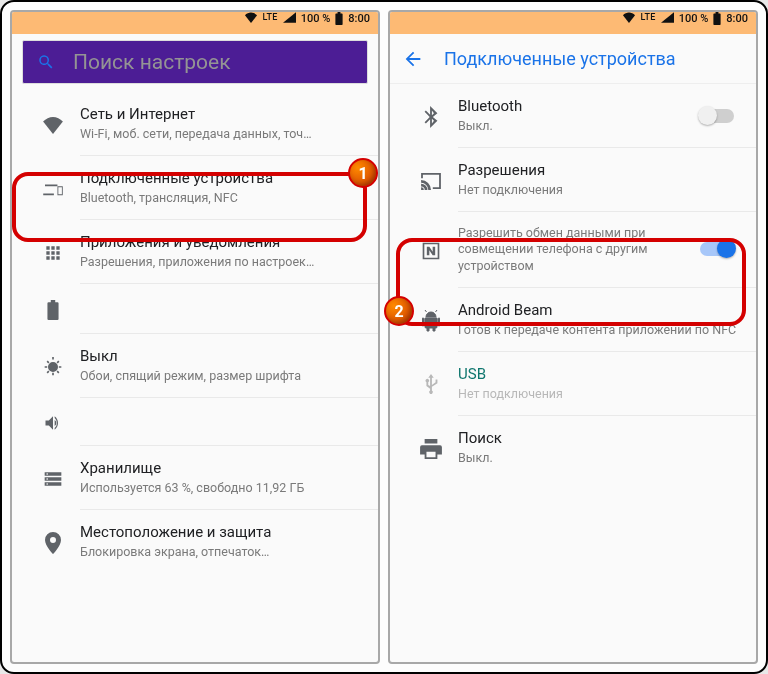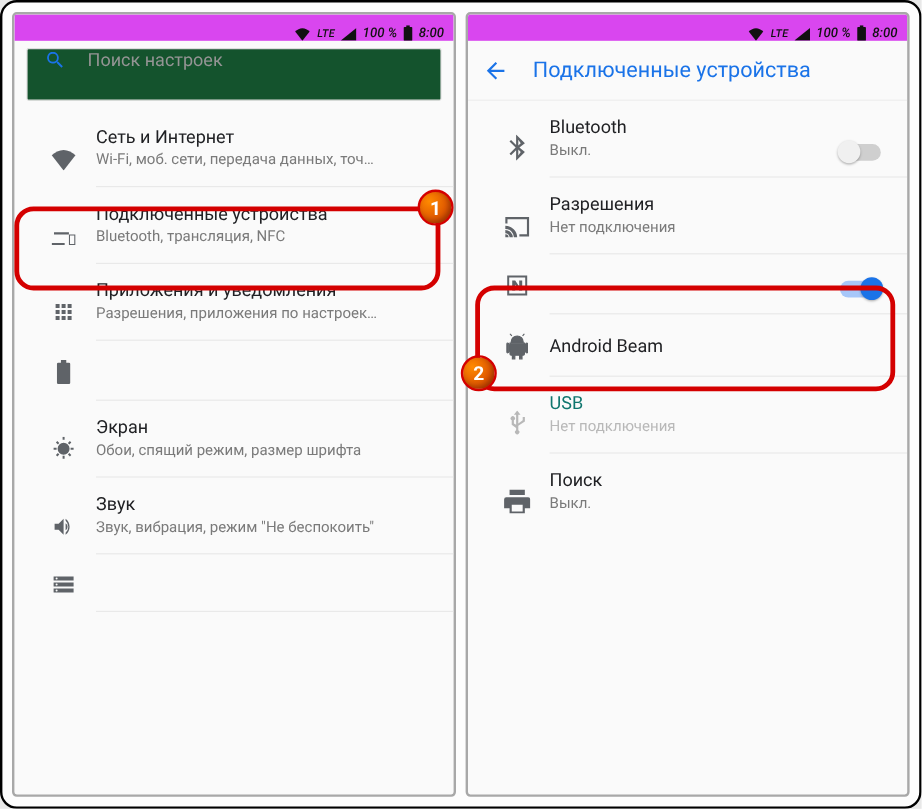--- a/index.html
+++ b/index.html
@@ -28,49 +28,48 @@
     background: #fafafa;
     overflow: hidden;
     position: relative;
     display: flex;
     flex-direction: column;
   }
   .statusbar {
     height: 22px;
     display: flex;
     justify-content: flex-end;
-    align-items: flex-end;
+    align-items: flex-start;
     gap: 5px;
     padding: 0 8px;
     font-size: 11px;
     color: #111;
     font-weight: 500;
-    background: #d946ef;
-    font-style: italic;
+    background: #fdba74;
   }
   .statusbar .lte { font-size: 9px; letter-spacing: 0.3px; }
   .statusbar svg { display:block; }
   .searchbox {
     margin: 6px 10px 8px;
     border: 1px solid #ddd;
     border-radius: 2px;
     height: 44px;
     display: flex;
-    align-items: flex-start;
+    align-items: center;
     padding: 0 14px;
-    background: #14532d;
+    background: #4c1d95;
     color: #949494;
-    font-size: 15px;
+    font-size: 21px;
     gap: 18px;
   }
   .searchbox svg { flex-shrink:0; }
   .list { flex:1; overflow:hidden; }
   .row {
     display: flex;
-    align-items: flex-end;
+    align-items: center;
     padding: 13px 14px 13px 14px;
     gap: 0;
     position: relative;
   }
   .row .iconcol {
     width: 54px;
     display:flex;
     justify-content:center;
     padding-top:3px;
     flex-shrink:0;
@@ -235,48 +234,59 @@
           </div>
       </div>
       <div class="sep"></div>
       <div class="row">
         <div class="iconcol">
             <svg width="20" height="20" viewBox="0 0 24 24">
               <path fill="currentColor" d="M12 7a5 5 0 100 10 5 5 0 000-10zm0 12v3m0-22v3M2 12h3m14 0h3M5 5l2 2m10 10l2 2M5 19l2-2M17 7l2-2" stroke="currentColor" stroke-width="2"></path>
             </svg>
           </div>
         <div class="textcol">
-            <div class="title">Экран</div>
+            <div class="title">Выкл</div>
             <div class="sub">Обои, спящий режим, размер шрифта</div>
           </div>
       </div>
       <div class="sep"></div>
       <div class="row">
         <div class="iconcol">
             <svg width="20" height="18" viewBox="0 0 24 20">
               <path fill="currentColor" d="M3 7v6h4l5 5V2L7 7H3zm13 3a4 4 0 00-2-3.5v7A4 4 0 0016 10zm-2-8v2a8 8 0 010 12v2a10 10 0 000-16z"></path>
             </svg>
-          </div>
-        <div class="textcol">
-            <div class="title">Звук</div>
-            <div class="sub">Звук, вибрация, режим "Не беспокоить"</div>
           </div>
       </div>
       <div class="sep"></div>
       <div class="row">
         <div class="iconcol">
             <svg width="20" height="18" viewBox="0 0 24 20">
               <path fill="currentColor" d="M2 2h20v4H2zm0 6h20v4H2zm0 6h20v4H2z"></path>
               <circle fill="#fafafa" cx="5" cy="4" r="1"></circle>
               <circle fill="#fafafa" cx="5" cy="10" r="1"></circle>
               <circle fill="#fafafa" cx="5" cy="16" r="1"></circle>
             </svg>
           </div>
-      </div>
-      <div class="sep"></div>
+        <div class="textcol">
+            <div class="title">Хранилище</div>
+            <div class="sub">Используется 63 %, свободно 11,92 ГБ</div>
+          </div>
+      </div>
+      <div class="sep"></div>
+      <div class="row">
+        <div class="iconcol">
+            <svg width="16" height="22" viewBox="0 0 16 22">
+              <path fill="currentColor" d="M8 0a8 8 0 00-8 8c0 6 8 14 8 14s8-8 8-14a8 8 0 00-8-8zm0 11a3 3 0 110-6 3 3 0 010 6z"></path>
+            </svg>
+          </div>
+        <div class="textcol">
+            <div class="title">Местоположение и защита</div>
+            <div class="sub">Блокировка экрана, отпечаток…</div>
+          </div>
+      </div>
     </div>
   </div>
 
   <div class="phone">
     <div class="statusbar">
       <svg width="14" height="11" viewBox="0 0 24 20">
           <path fill="#111" d="M12 20L1 6C4 3 8 1 12 1s8 2 11 5L12 20z"></path>
         </svg>
       <span class="lte">LTE</span>
       <svg width="13" height="11" viewBox="0 0 20 16">
@@ -324,34 +334,36 @@
           </div>
       </div>
       <div class="sep"></div>
       <div class="row">
         <div class="iconcol">
             <svg width="20" height="20" viewBox="0 0 24 24">
               <path fill="currentColor" d="M2 2h20v20H2V2zm2 2v16h16V4H4zm3 3h3l4 6V7h3v10h-3l-4-6v6H7V7z"></path>
             </svg>
           </div>
         <div class="textcol">
+            <div class="sub wrap">Разрешить обмен данными при совмещении телефона с другим устройством</div>
           </div>
         <div class="trail">
             <div class="toggle on"></div>
           </div>
       </div>
       <div class="sep"></div>
       <div class="row">
         <div class="iconcol">
             <svg width="18" height="22" viewBox="0 0 18 22">
               <path fill="currentColor" d="M3 8h12v9a1 1 0 01-1 1h-1v3h-2v-3H7v3H5v-3H4a1 1 0 01-1-1V8zm-3 1a1 1 0 012 0v6a1 1 0 01-2 0V9zm16 0a1 1 0 012 0v6a1 1 0 01-2 0V9zM4 7a5 5 0 0110 0H4zM3 0l1.5 2M15 0l-1.5 2" stroke="currentColor"></path>
             </svg>
           </div>
         <div class="textcol">
             <div class="title">Android Beam</div>
+            <div class="sub wrap">Готов к передаче контента приложений по NFC</div>
           </div>
       </div>
       <div class="sep"></div>
       <div class="row">
         <div class="iconcol light">
             <svg width="14" height="22" viewBox="0 0 14 24">
               <path fill="currentColor" d="M7 0l3 4H8v8l4-3V6h2v4l-6 4v4a2 2 0 11-2 0v-2l-4-3V9a2 2 0 112 0v3l2 1V4H4l3-4z"></path>
             </svg>
           </div>
         <div class="textcol">

